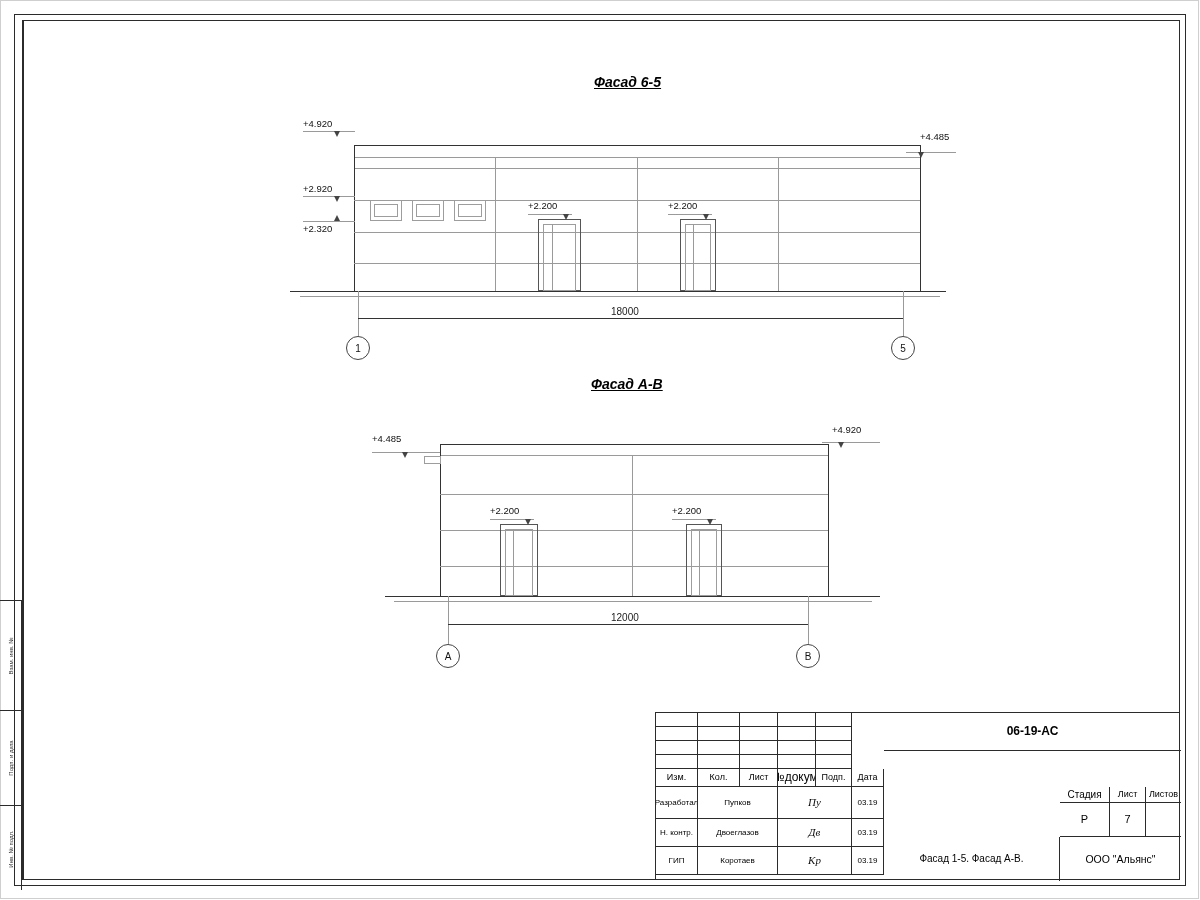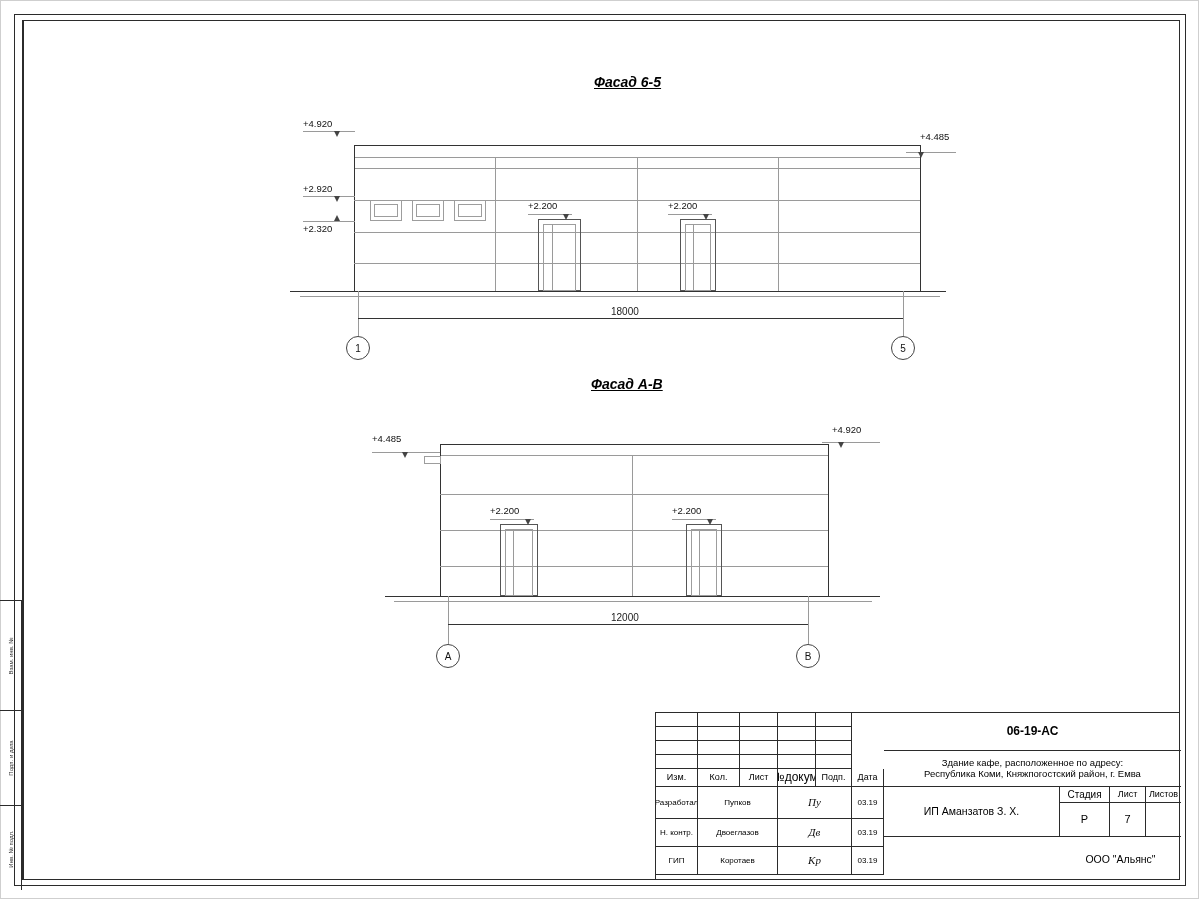--- a/index.html
+++ b/index.html
@@ -283,31 +283,27 @@
     <div class="cell bdr-r bdr-b sig" style="left:122px;top:106px;width:74px;height:28px;">Дв</div>
     <div class="cell bdr-r bdr-b" style="left:196px;top:106px;width:32px;height:28px;font-size:8px;">03.19</div>
 
     <div class="cell bdr-r bdr-b" style="left:0;top:134px;width:42px;height:28px;font-size:8px;">ГИП</div>
     <div class="cell bdr-r bdr-b" style="left:42px;top:134px;width:80px;height:28px;font-size:8px;">Коротаев</div>
     <div class="cell bdr-r bdr-b sig" style="left:122px;top:134px;width:74px;height:28px;">Кр</div>
     <div class="cell bdr-r bdr-b" style="left:196px;top:134px;width:32px;height:28px;font-size:8px;">03.19</div>
 
     <div class="cell bdr-b" style="left:228px;top:0;width:297px;height:38px;font-size:12px;font-weight:bold;">06-19-АС</div>
 
-    <div class="cell bdr-b two-line" style="left:228px;top:38px;width:297px;height:36px;font-size:9.5px;">
-      <span>Здание кафе, расположенное по адресу:</span>
-      <span>Республика Коми, Княжпогостский район, г. Емва</span>
-    </div>
-
-    <div class="cell bdr-r bdr-b" style="left:228px;top:74px;width:176px;height:50px;font-size:10.5px;">ИП Аманзатов З. Х.</div>
+
 
     <div class="cell bdr-r bdr-b" style="left:404px;top:74px;width:50px;height:16px;font-size:10px;">Стадия</div>
     <div class="cell bdr-r bdr-b" style="left:454px;top:74px;width:36px;height:16px;font-size:9px;">Лист</div>
     <div class="cell bdr-b" style="left:490px;top:74px;width:35px;height:16px;font-size:9px;">Листов</div>
 
     <div class="cell bdr-r bdr-b" style="left:404px;top:90px;width:50px;height:34px;font-size:11px;">Р</div>
     <div class="cell bdr-r bdr-b" style="left:454px;top:90px;width:36px;height:34px;font-size:11px;">7</div>
     <div class="cell bdr-b" style="left:490px;top:90px;width:35px;height:34px;font-size:11px;"></div>
 
+    <div class="cell bdr-r" style="left:228px;top:124px;width:176px;height:44px;font-size:10px;">Фасад 1-5. Фасад А-В.</div>
     <div class="cell" style="left:404px;top:124px;width:121px;height:44px;font-size:10.5px;">ООО "Альянс"</div>
   </div>
 
 </div>
 
 </body></html>

